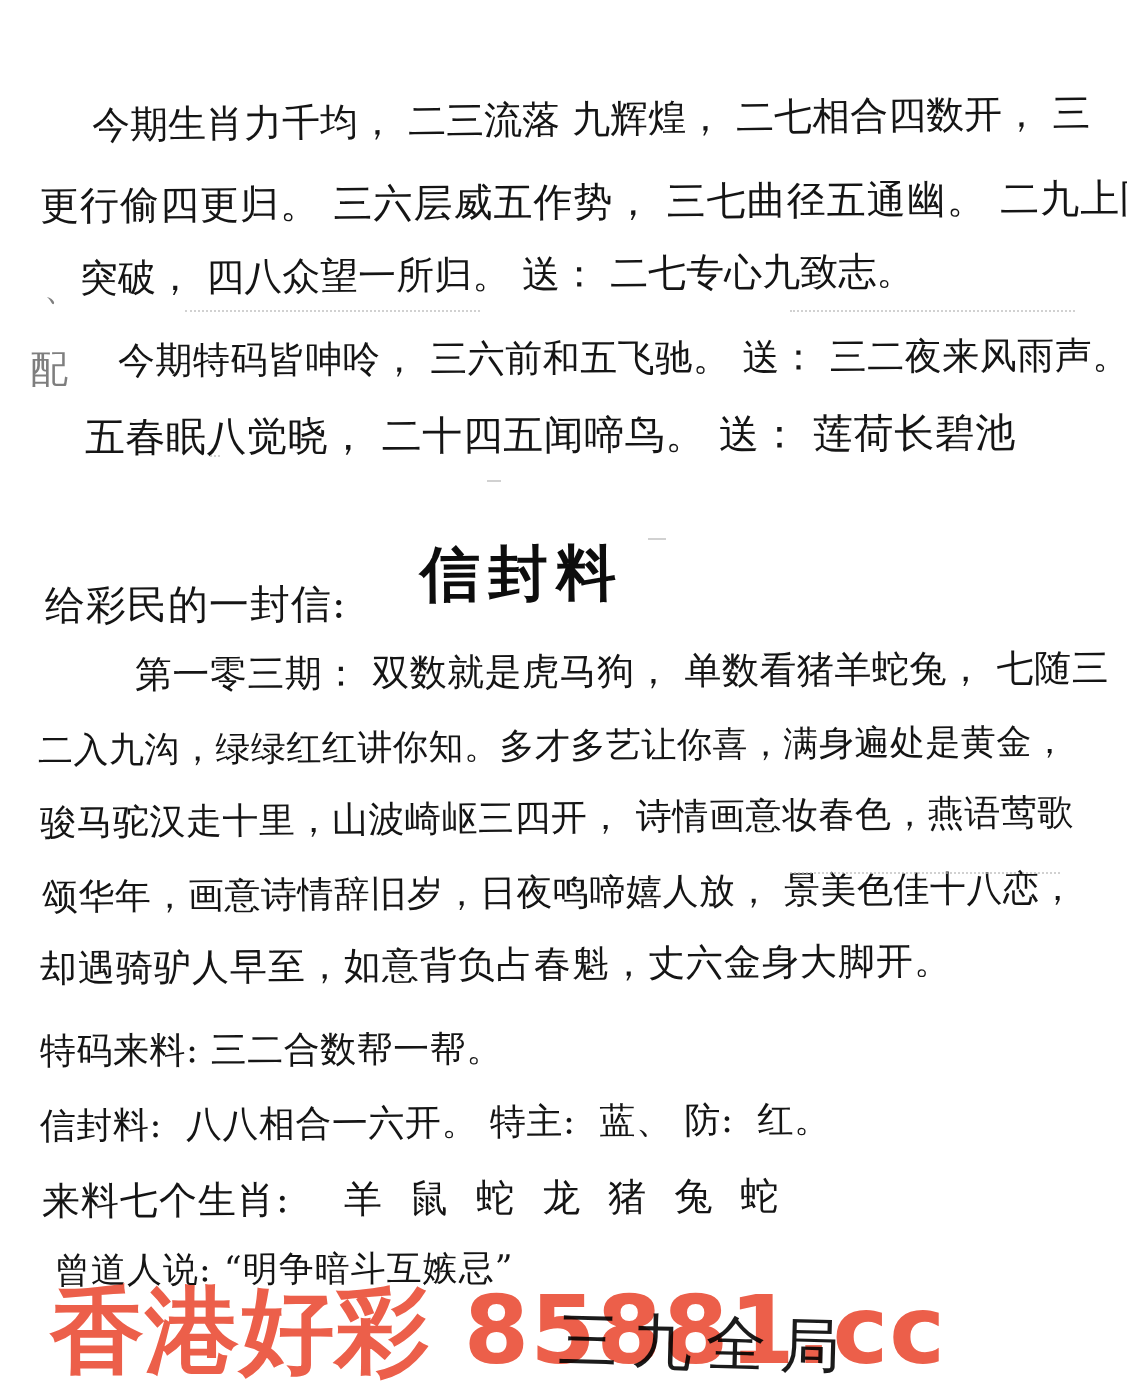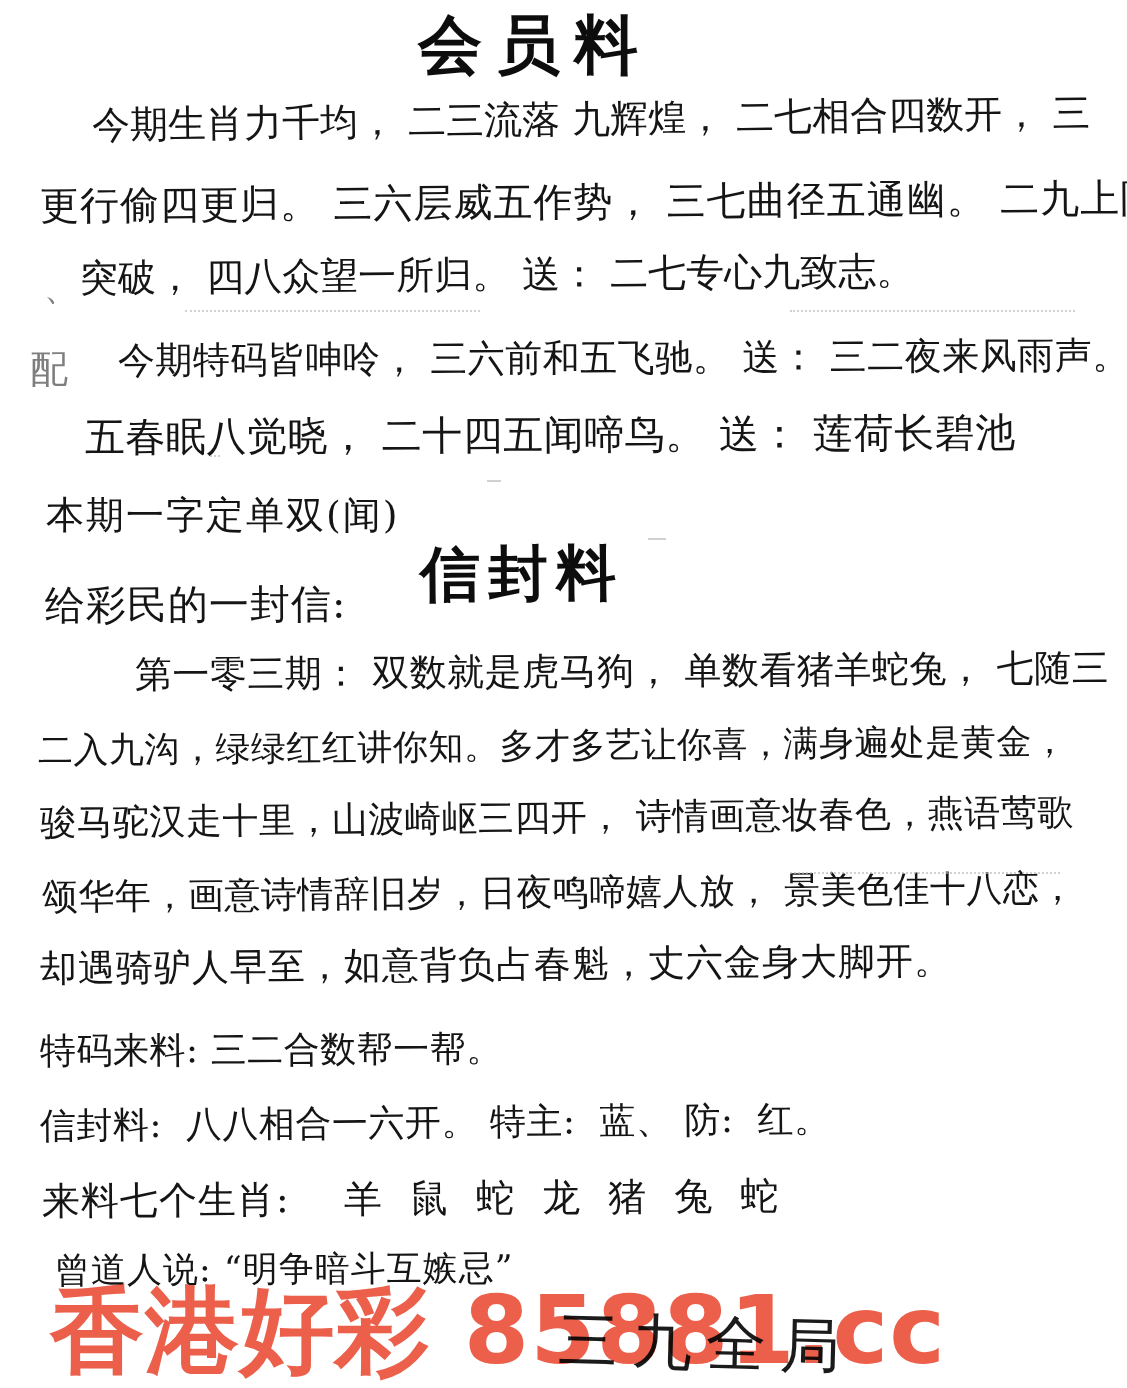--- a/index.html
+++ b/index.html
@@ -46,37 +46,35 @@
     position:absolute;
     white-space:pre;
     color:#1b1b1b;
   }
 </style>
 </head>
 <body>
 
 <div class="page">
 
-  <div class="ln title" style="left:418px;top:8px;font-size:64px;letter-spacing:14px;">会员料</div>
 
   <div class="ln" style="left:92px;top:104px;font-size:38px;letter-spacing:0px;transform:rotate(-0.7deg);">今期生肖力千均， 二三流落 九辉煌， 二七相合四数开， 三</div>
 
   <div class="ln" style="left:40px;top:184px;font-size:39px;letter-spacing:1px;transform:rotate(-0.4deg);">更行偷四更归。 三六层威五作势， 三七曲径五通幽。 二九上阵</div>
 
   <div class="frag" style="left:44px;top:266px;font-size:34px;">、</div>
 
   <div class="ln" style="left:80px;top:257px;font-size:38px;letter-spacing:0px;transform:rotate(-0.5deg);">突破， 四八众望一所归。 送： 二七专心九致志。</div>
 
   <div class="frag" style="left:30px;top:344px;font-size:38px;width:44px;">配</div>
 
   <div class="ln" style="left:118px;top:340px;font-size:37px;letter-spacing:0.5px;transform:rotate(-0.3deg);">今期特码皆呻呤， 三六前和五飞驰。 送： 三二夜来风雨声。</div>
 
   <div class="ln" style="left:85px;top:414px;font-size:40px;letter-spacing:0.5px;transform:rotate(-0.3deg);">五春眠八觉晓， 二十四五闻啼鸟。 送： 莲荷长碧池</div>
 
-  <div class="ln" style="left:46px;top:494px;font-size:38px;letter-spacing:2px;">本期一字定单双(闻)</div>
 
   <div class="ln title" style="left:420px;top:540px;font-size:60px;letter-spacing:8px;transform:rotate(-0.5deg);">信封料</div>
 
   <div class="ln" style="left:45px;top:582px;font-size:40px;letter-spacing:1px;transform:rotate(-0.3deg);">给彩民的一封信:</div>
 
   <div class="ln" style="left:135px;top:654px;font-size:37px;letter-spacing:0.5px;transform:rotate(-0.4deg);">第一零三期： 双数就是虎马狗， 单数看猪羊蛇兔， 七随三</div>
 
   <div class="ln" style="left:38px;top:730px;font-size:35px;letter-spacing:0.5px;transform:rotate(-0.5deg);">二入九沟，绿绿红红讲你知。多才多艺让你喜，满身遍处是黄金，</div>
 
   <div class="ln" style="left:40px;top:802px;font-size:36px;letter-spacing:0.5px;transform:rotate(-0.6deg);">骏马驼汉走十里，山波崎岖三四开， 诗情画意妆春色，燕语莺歌</div>

